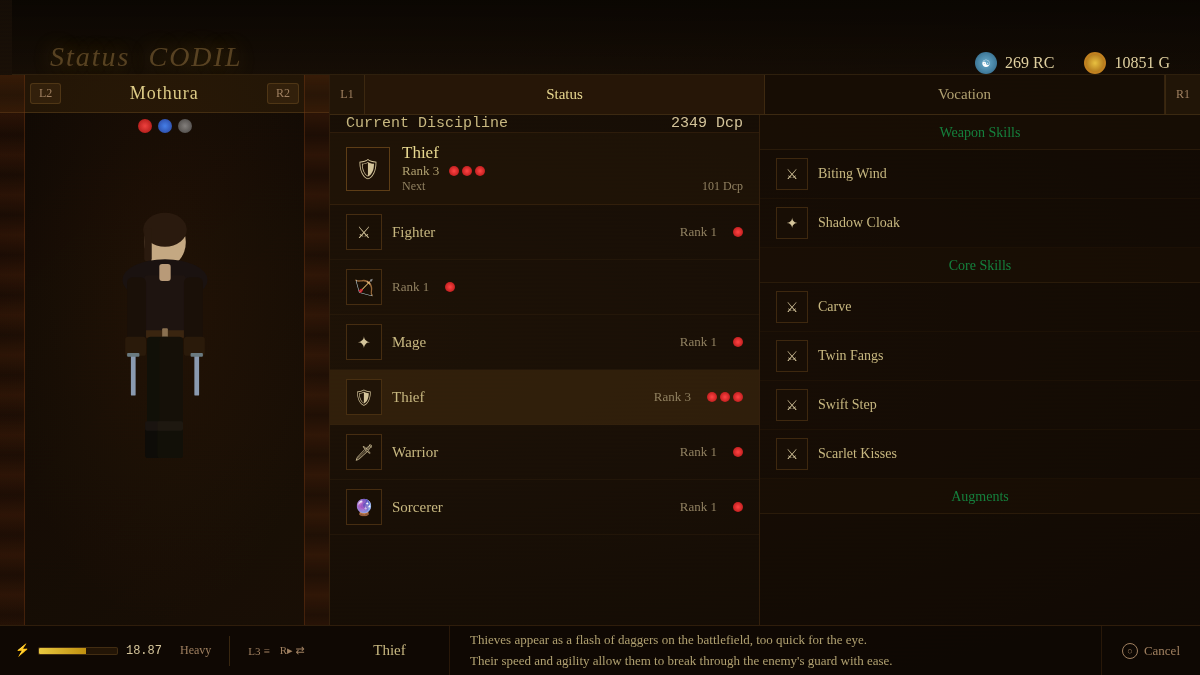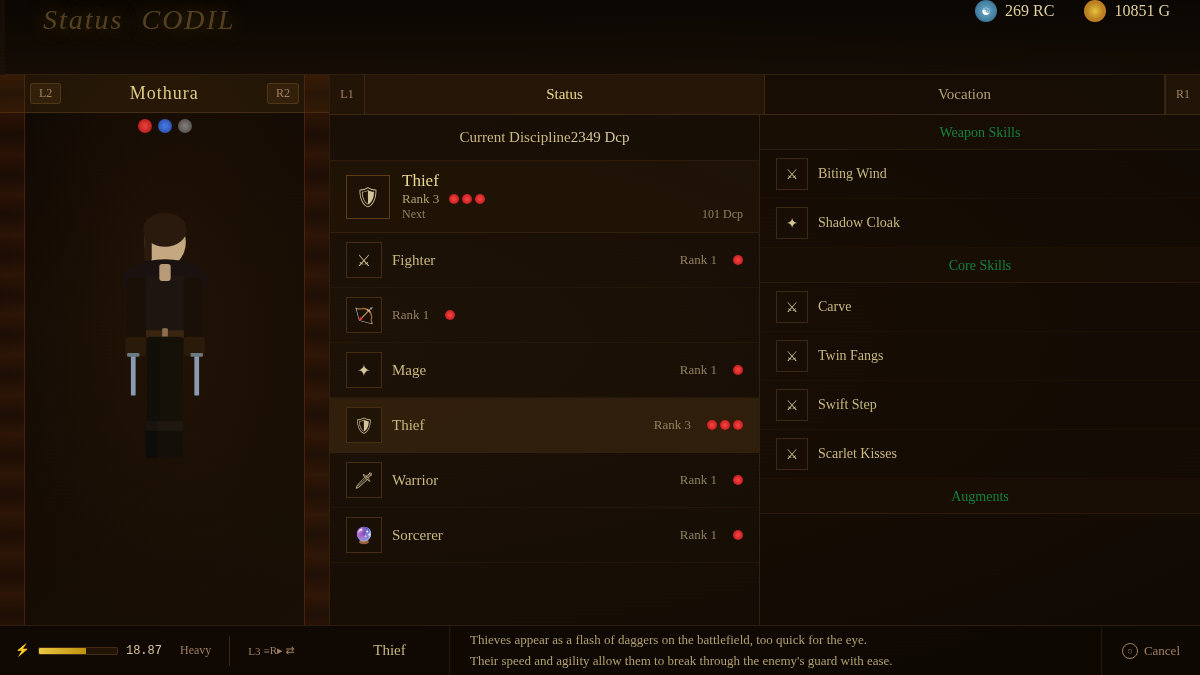--- a/index.html
+++ b/index.html
@@ -25,25 +25,25 @@
       inset: 0;
       background: 
         repeating-linear-gradient(0deg, transparent, transparent 2px, rgba(0,0,0,0.05) 2px, rgba(0,0,0,0.05) 4px);
       pointer-events: none;
     }
 
     
     .header {
       position: absolute;
       top: 0;
-      left: 5px;
+      left: 12px;
       right: 0;
       height: 75px;
       display: flex;
-      align-items: flex-start;
+      align-items: flex-end;
       padding: 0 30px;
       background: linear-gradient(180deg, rgba(10,6,2,0.95) 0%, rgba(20,12,4,0.7) 100%);
       border-bottom: 1px solid rgba(100,70,30,0.4);
     }
     .header-title {
       font-size: 32px;
       color: #e8d890;
       letter-spacing: 2px;
       text-shadow: 0 0 20px rgba(200,160,50,0.4);
       font-weight: normal;
@@ -214,20 +214,21 @@
       text-align: center;
     }
     .divider-v {
       width: 1px;
       height: 30px;
       background: rgba(100,70,30,0.5);
       margin: 0 10px;
     }
     .bottom-icons {
       display: flex;
+      gap: 10px;
       align-items: flex-end;
     }
     .bottom-icon-btn {
       font-size: 11px;
       color: #a08060;
       display: flex;
       align-items: center;
       gap: 3px;
     }
 
@@ -289,24 +290,25 @@
       width: 430px;
       background: rgba(20,12,4,0.5);
       border-right: 1px solid rgba(80,50,20,0.5);
       display: flex;
       flex-direction: column;
     }
 
     
     .discipline-header {
       display: flex;
-      justify-content: center;
-      align-items: center;
-      padding: 14px 16px;
+      justify-content: space-between;
+      align-items: center;
+      padding: 0 16px;
       border-bottom: 1px solid rgba(80,50,20,0.4);
+      font-family: Liberation Mono, monospace;
     }
     .discipline-title {
       font-size: 15px;
       color: #c8b880;
     }
     .discipline-dcp {
       font-size: 15px;
       color: #d4c49a;
     }
 

